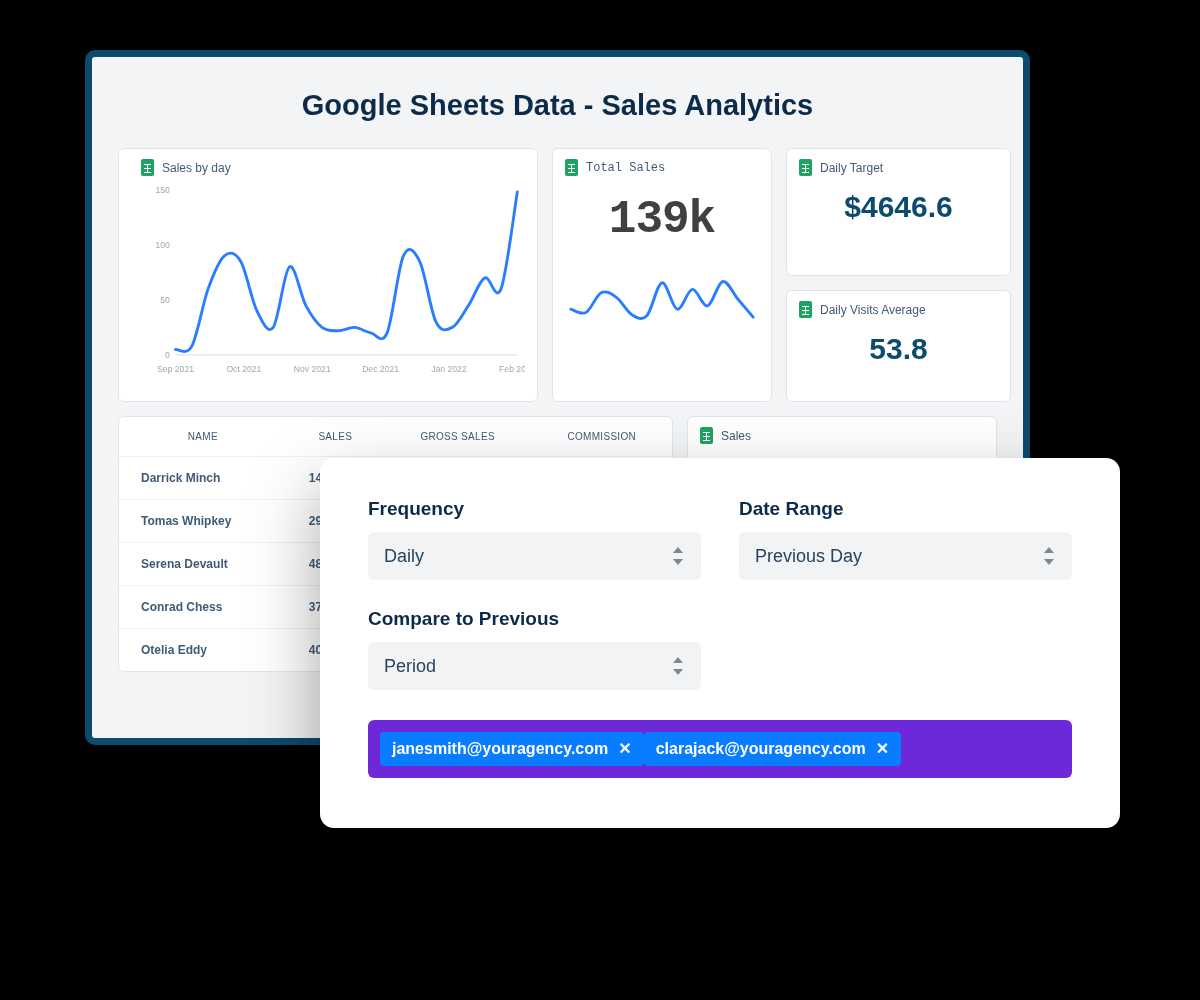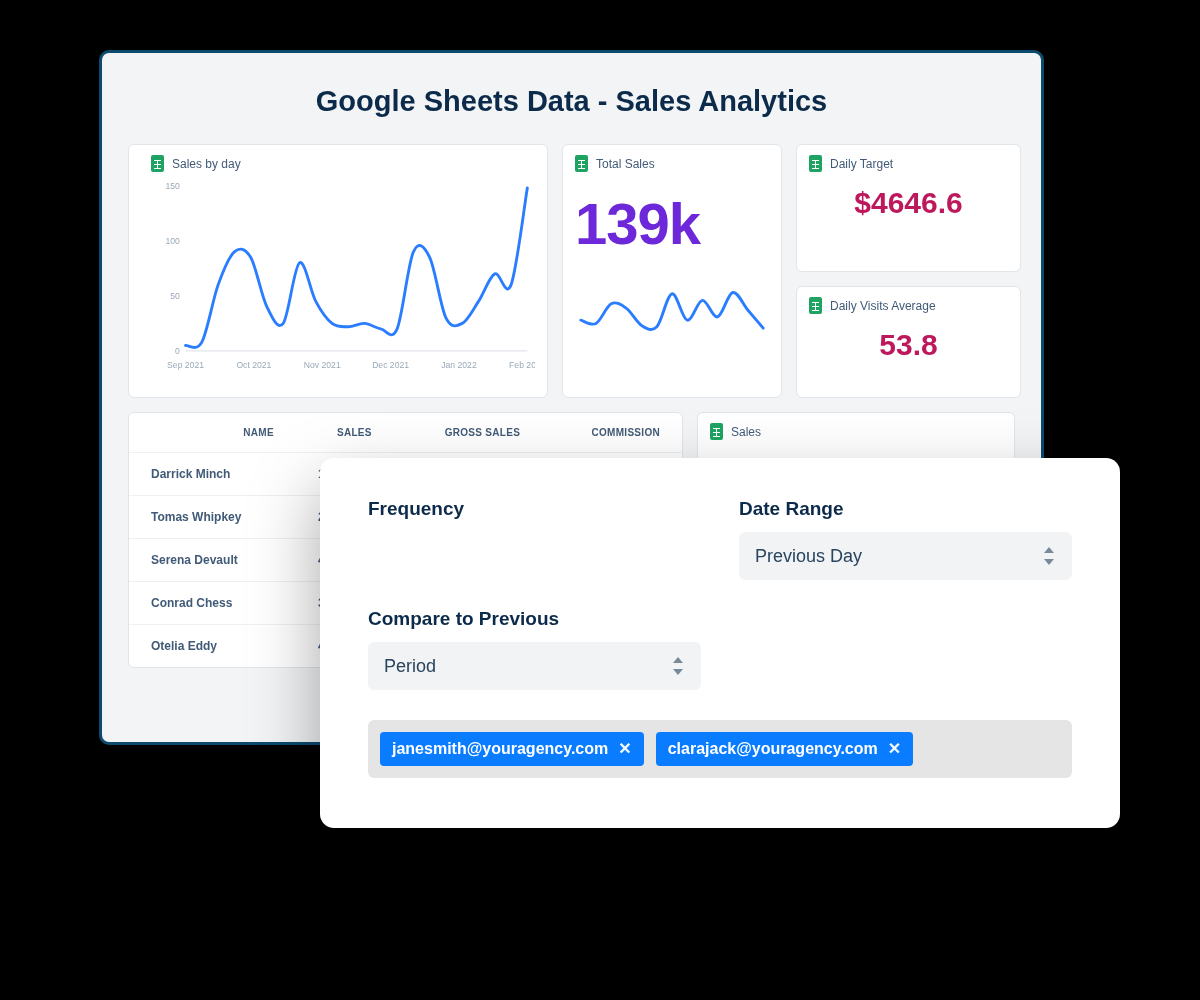--- a/index.html
+++ b/index.html
@@ -10,25 +10,25 @@
     font-family: -apple-system, BlinkMacSystemFont, "Segoe UI", Helvetica, Arial, sans-serif;
     position: relative;
     overflow: hidden;
     color: #0c2b4a;
   }
 
   
   .dashboard {
     position: absolute;
     top: 50px;
-    left: 99px;
+    left: 85px;
     width: 945px;
     height: 695px;
     background: #f2f4f6;
-    border: 3px solid #0c4a6e;
+    border: 7px solid #0c4a6e;
     border-radius: 10px;
     padding: 26px;
   }
   .dashboard-title {
     text-align: center;
     font-size: 29px;
     font-weight: 700;
     color: #0c2b4a;
     margin: 6px 0 26px;
   }
@@ -70,36 +70,36 @@
     top: 5px;
     bottom: 3px;
     background:
       linear-gradient(#fff,#fff) 0 0/100% 1px no-repeat,
       linear-gradient(#fff,#fff) 0 50%/100% 1px no-repeat,
       linear-gradient(#fff,#fff) 0 100%/100% 1px no-repeat,
       linear-gradient(#fff,#fff) 50% 0/1px 100% no-repeat;
   }
 
   .tile-sales-chart { grid-column: 1; grid-row: 1 / span 2; padding-left: 22px; }
-  .tile-total       { grid-column: 2; grid-row: 1 / span 2; }
+  .tile-total       { grid-column: 2; grid-row: 1 / span 2; font-family: Liberation Mono, monospace; }
   .tile-target      { grid-column: 3; grid-row: 1; }
   .tile-visits      { grid-column: 3; grid-row: 2; }
 
   .big-number {
-    font-size: 58px;
+    font-size: 46px;
     font-weight: 800;
-    color: #6d28d9;
-    text-align: left;
+    color: #404040;
+    text-align: center;
     margin-top: 18px;
     letter-spacing: -1px;
   }
   .med-number {
     font-size: 30px;
     font-weight: 800;
-    color: #be185d;
+    color: #0c4a6e;
     text-align: center;
     margin-top: 14px;
   }
 
   .sales-chart-svg { width: 100%; height: 210px; display: block; }
   .spark-svg { width: 100%; height: 80px; display: block; margin-top: 10px; }
 
   .axis-label { font-size: 9px; fill: #9aa9b8; }
   .y-tick     { font-size: 9px; fill: #9aa9b8; text-anchor: end; }
 
@@ -112,24 +112,24 @@
   }
   .data-table {
     background: #fff;
     border: 1px solid #e1e5ea;
     border-radius: 6px;
     overflow: hidden;
   }
   .data-table table { width: 100%; border-collapse: collapse; }
   .data-table th {
     font-size: 10px;
-    font-weight: 700;
+    font-weight: 400;
     letter-spacing: .3px;
     color: #415a77;
-    text-align: right;
+    text-align: center;
     padding: 14px 22px 14px;
     border-bottom: 1px solid #eef1f4;
   }
   .data-table td {
     font-size: 12px;
     color: #415a77;
     padding: 14px 22px;
     border-bottom: 1px solid #eef1f4;
     font-weight: bold;
   }
@@ -180,25 +180,24 @@
     border-left:5px solid transparent; border-right:5px solid transparent;
   }
   .stepper-icon::before { top:1px; border-bottom:6px solid #28445f; }
   .stepper-icon::after  { bottom:1px; border-top:6px solid #28445f; }
 
   .recipients {
     margin-top: 30px;
   }
   .chips {
     margin-top: 12px;
-    background: #e5e5e5;
+    background: #6d28d9;
     border-radius: 6px;
     padding: 12px;
     display: flex;
-    gap: 12px;
     flex-wrap: wrap;
   }
   .chip {
     background: #0a7cff;
     color: #fff;
     font-size: 16px;
     font-weight: 600;
     border-radius: 4px;
     padding: 8px 12px;
     display: inline-flex;
@@ -324,20 +323,24 @@
         <span>Sales</span>
       </div>
     </div>
   </div>
 </div>
 
 <div class="popover">
   <div class="form-grid">
     <div>
       <div class="field-label">Frequency</div>
+      <div class="select">
+        <span>Daily</span>
+        <span class="stepper-icon"></span>
+      </div>
     </div>
     <div>
       <div class="field-label">Date Range</div>
       <div class="select">
         <span>Previous Day</span>
         <span class="stepper-icon"></span>
       </div>
     </div>
     <div>
       <div class="field-label">Compare to Previous</div>

